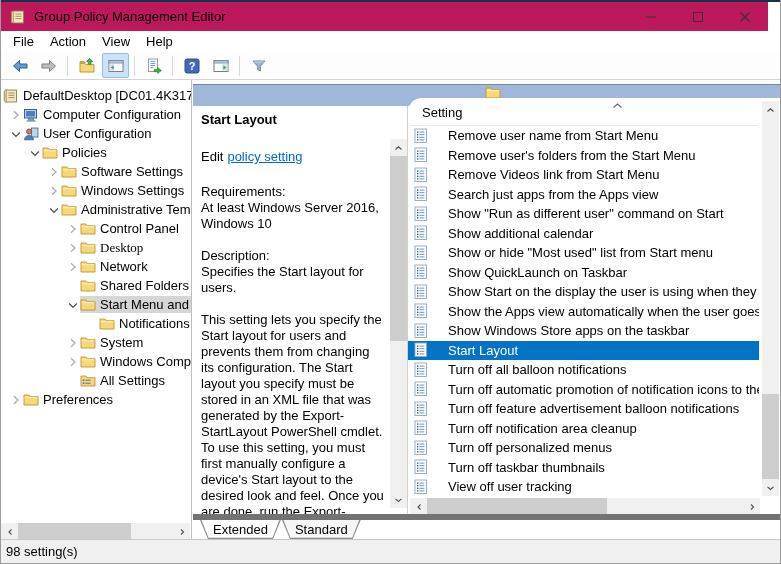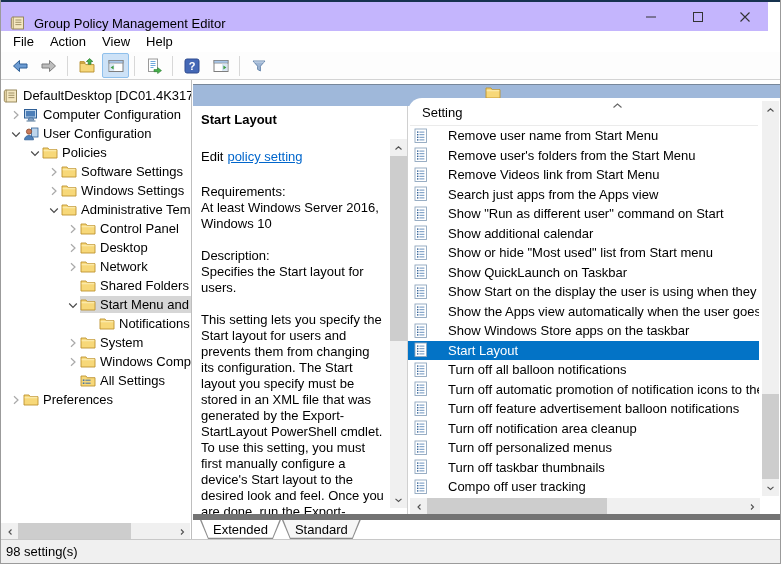--- a/index.html
+++ b/index.html
@@ -1,21 +1,21 @@
 <!DOCTYPE html>
 <html><head>
 <meta charset="utf-8">
 <style>
   html,body{margin:0;padding:0;background:#fff;}
   .window{position:relative;width:781px;height:564px;box-sizing:border-box;
     border-left:1px solid #9B9B9B;border-right:1px solid #9B9B9B;border-bottom:1px solid #9B9B9B;
     background:#fff;overflow:hidden;font-family:"Liberation Sans","DejaVu Sans",sans-serif;font-size:13px;color:#000;}
   .top-strip{position:absolute;top:0;left:0;right:0;height:2px;background:#16324F;}
   
-  .titlebar{position:absolute;top:2px;left:0;right:12px;height:29px;display:flex;align-items:flex-end;padding-left:9px;background:#c4b5fd;}
+  .titlebar{position:absolute;top:2px;left:0;right:12px;height:29px;display:flex;align-items:center;padding-left:9px;background:#be185d;}
   .title-icon{width:16px;height:16px;margin-right:8px;flex:0 0 16px;}
   .win-controls{margin-left:auto;display:flex;height:100%;}
   .win-btn{width:47px;height:100%;display:flex;align-items:center;justify-content:center;}
   
   .menubar{position:absolute;top:31px;left:0;right:0;height:21px;display:flex;align-items:center;padding-left:4px;background:#fff;}
   .menu-item{padding:2px 8px;}
   
   .toolbar{position:absolute;top:52px;left:0;right:0;height:27px;border-bottom:1px solid #D4D4D4;
     display:flex;align-items:center;padding-left:4px;background:#FDFDFD;}
   .tbtn{width:25px;height:23px;display:flex;align-items:center;justify-content:center;border:1px solid transparent;border-radius:2px;margin:0 1px;}
@@ -303,21 +303,21 @@
           <span class="sel-wrap">
             <span class="tree-ico">
               <svg width="16" height="16" viewBox="0 0 16 16">
                 <path d="M1 3h5l1.2 1.7H15V13H1z" fill="#F7D879" stroke="#BD9330" stroke-width=".9" stroke-linejoin="round"></path>
                 <path d="M1.7 5.6h12.6" stroke="#FBE9A8" stroke-width="1.4"></path>
               </svg>
             </span>
             <span class="tree-label">Control Panel</span>
           </span>
         </div>
-        <div class="tree-row" style="padding-left: 65px;">
+        <div class="tree-row" style="padding-left: 65px; font-family: Liberation Serif, serif;">
           <span class="expander">
             <svg width="14" height="14" viewBox="0 0 14 14">
               <path d="M5 3.2 9 7l-4 3.8" fill="none" stroke="#A9A9A9" stroke-width="1.2"></path>
             </svg>
           </span>
           <span class="sel-wrap">
             <span class="tree-ico">
               <svg width="16" height="16" viewBox="0 0 16 16">
                 <path d="M1 3h5l1.2 1.7H15V13H1z" fill="#F7D879" stroke="#BD9330" stroke-width=".9" stroke-linejoin="round"></path>
                 <path d="M1.7 5.6h12.6" stroke="#FBE9A8" stroke-width="1.4"></path>
@@ -825,21 +825,21 @@
                   <rect x="3" y="3.4" width="1.4" height="1.4"></rect>
                   <rect x="3" y="6" width="1.4" height="1.4"></rect>
                   <rect x="3" y="8.6" width="1.4" height="1.4"></rect>
                   <rect x="3" y="11.2" width="1.4" height="1.4"></rect>
                 </g>
                 <g stroke="#6C93BE">
                   <path d="M5.4 4.1h5M5.4 6.7h5M5.4 9.3h5M5.4 11.9h5"></path>
                 </g>
               </svg>
             </span>
-            <span class="slabel">Compo off user tracking</span>
+            <span class="slabel">View off user tracking</span>
           </div>
         </div>
       <div class="list-vscroll">
         <span class="vs-btn" style="top:0">
           <svg width="9" height="8" viewBox="0 0 9 8">
               <path d="M1.5 5.5 4.5 2.8 7.5 5.5" fill="none" stroke="#505050" stroke-width="1.1"></path>
             </svg>
         </span>
         <span class="list-vthumb"></span>
         <span class="vs-btn" style="bottom:0">

